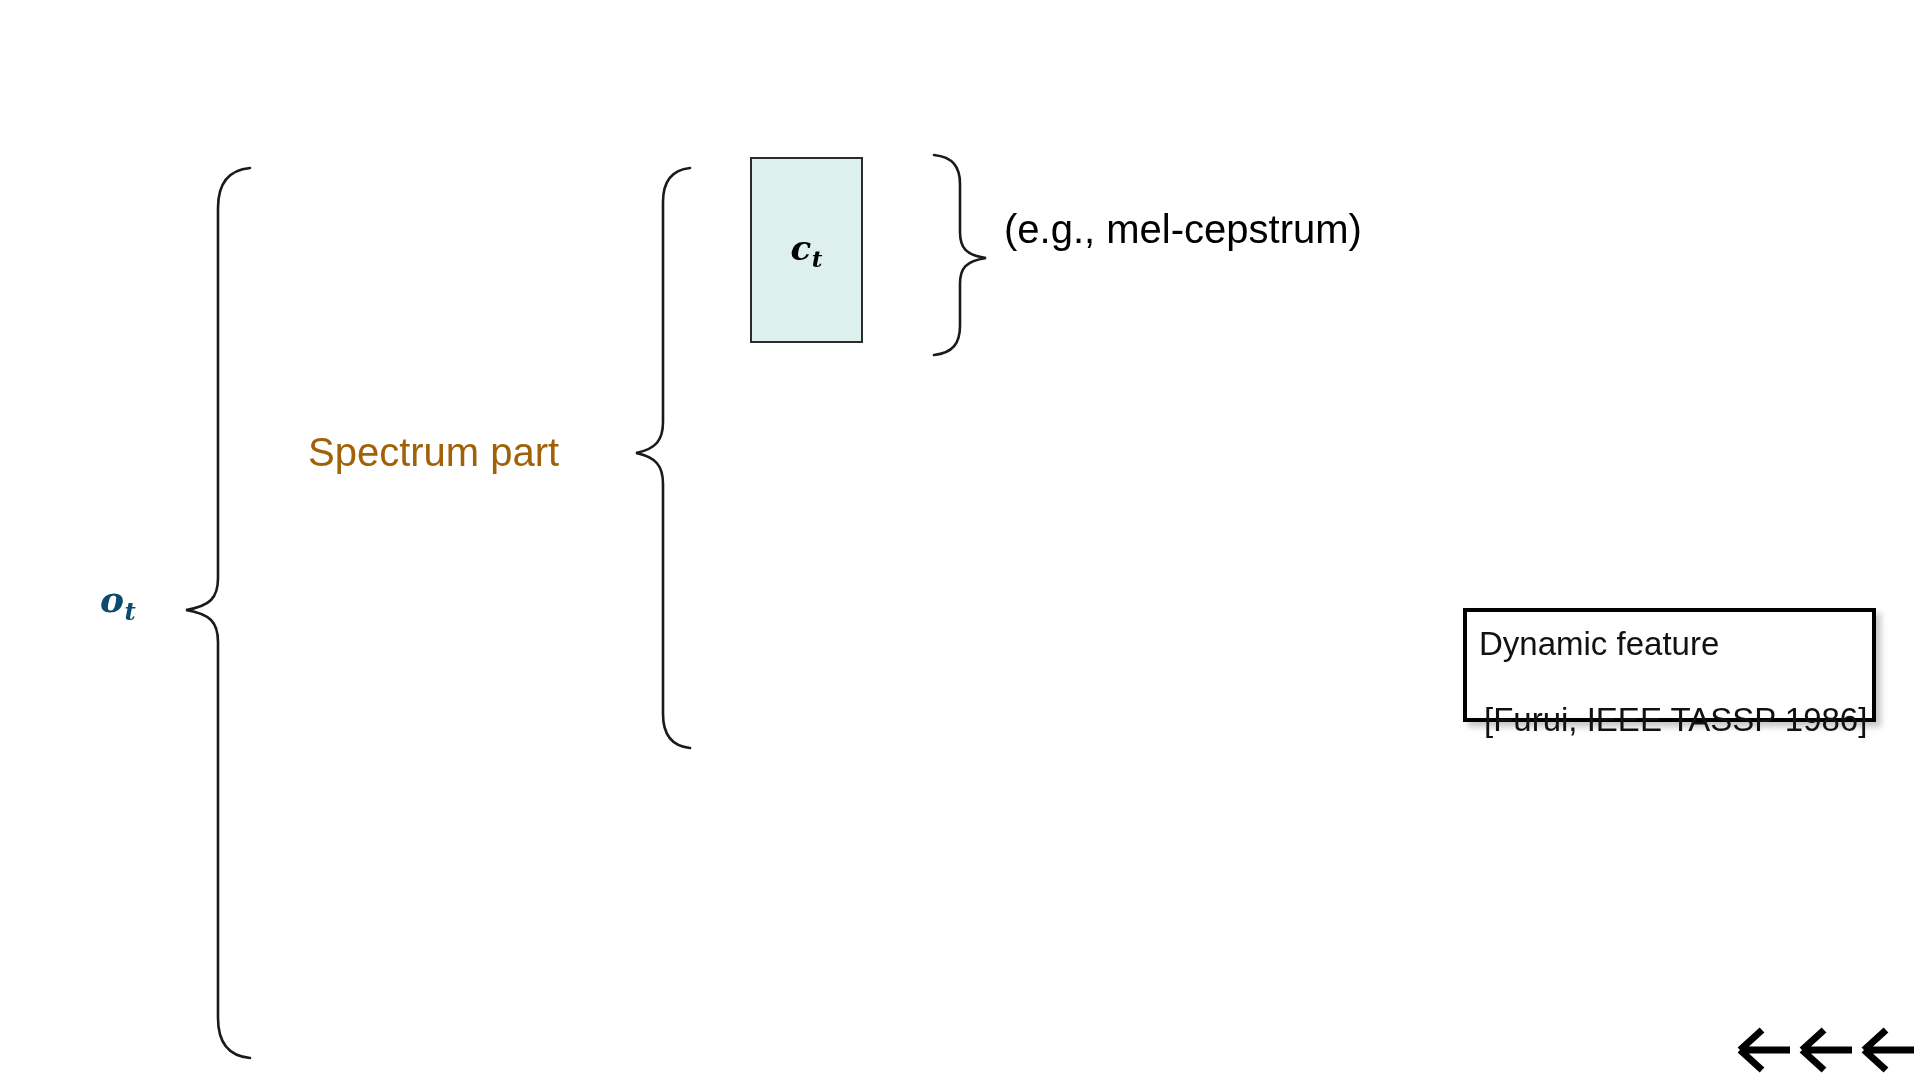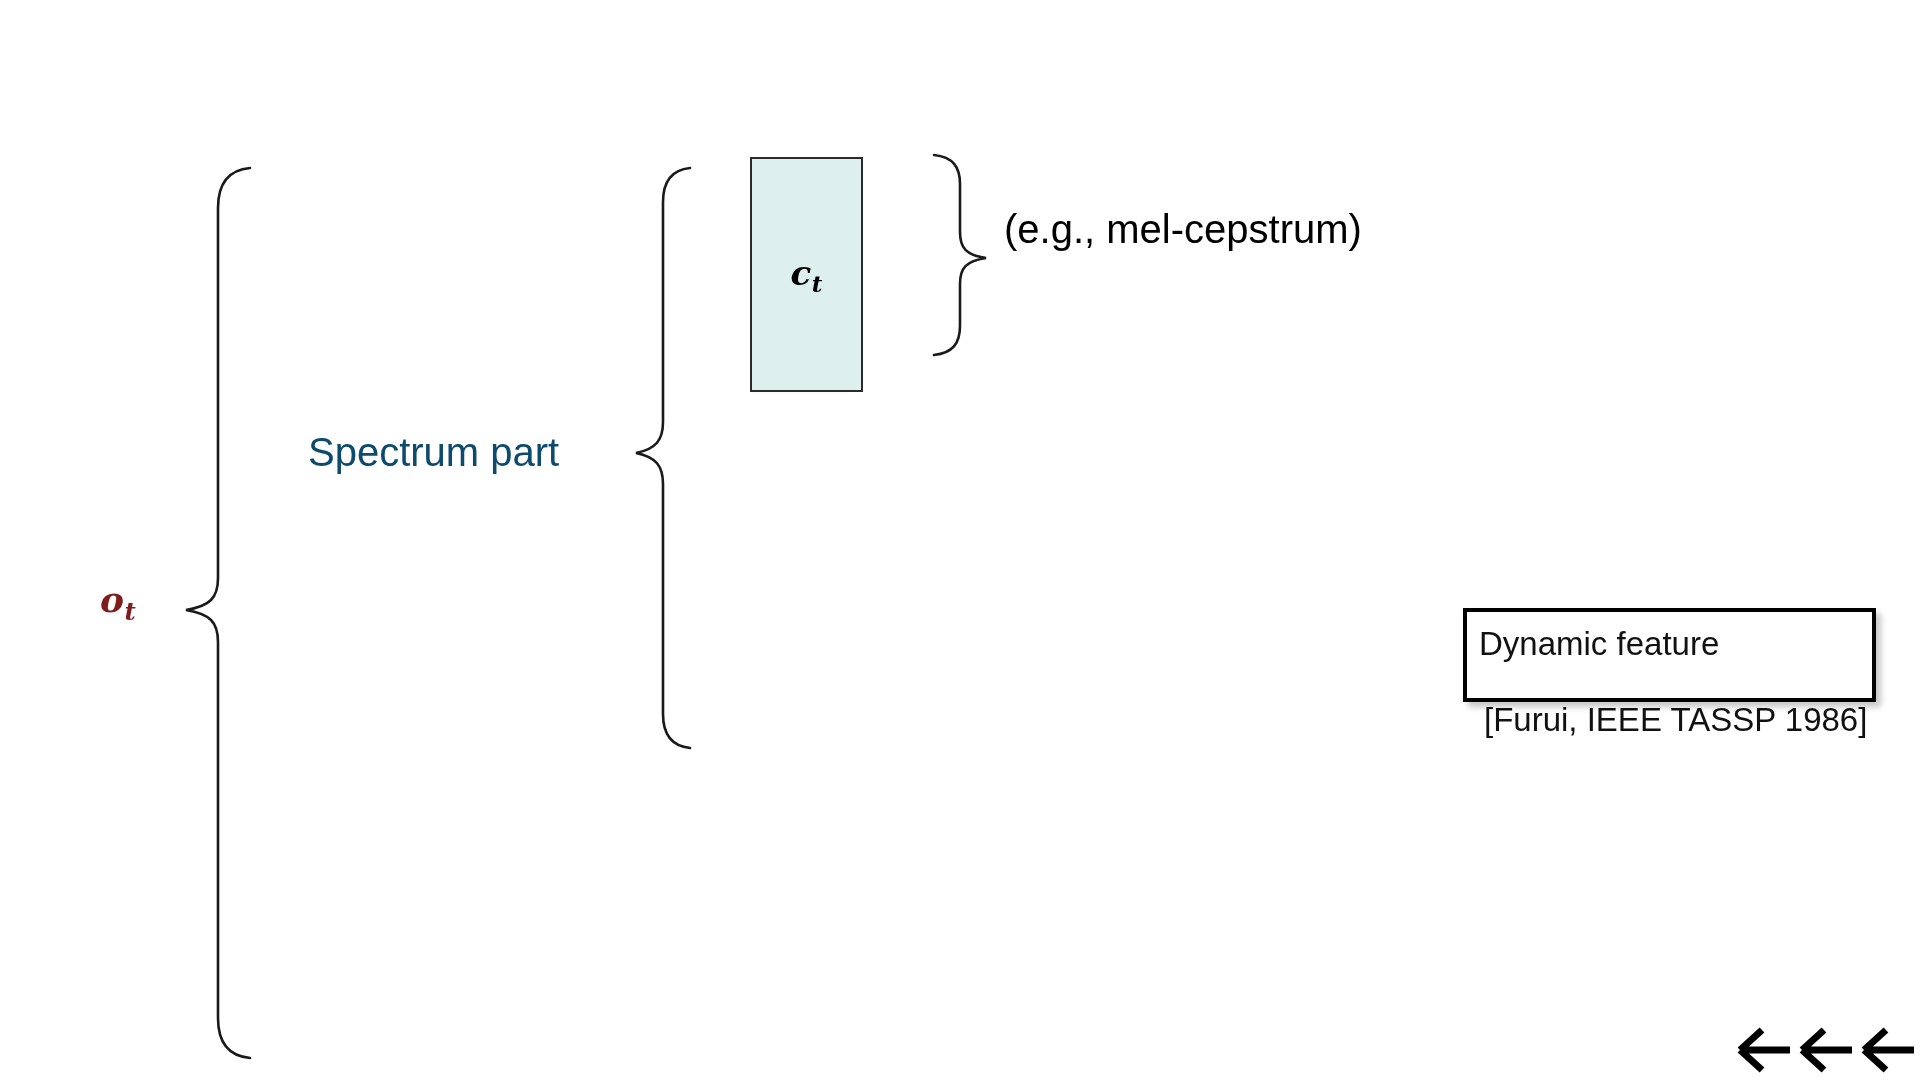--- a/index.html
+++ b/index.html
@@ -45,21 +45,21 @@
     height: 1080px;
     pointer-events: none;
   }
 
   
   #ct-box {
     position: absolute;
     left: 750px;
     top: 157px;
     width: 113px;
-    height: 235px;
+    height: 186px;
     background: #ddf0ed;
     border: 2px solid #2b2b2b;
     box-sizing: border-box;
   }
   #ct-label {
     position: absolute;
     left: 0;
     right: 0;
     top: 50%;
     transform: translateY(-50%);
@@ -80,50 +80,50 @@
 
   
   #ot-label {
     position: absolute;
     left: 100px;
     top: 578px;
     font-family: "DejaVu Serif", serif;
     font-style: italic;
     font-weight: bold;
     font-size: 36px;
-    color: #7f1d1d;
+    color: #0c4a6e;
     white-space: nowrap;
   }
 
   
   #spectrum-part-label {
     position: absolute;
     left: 308px;
     top: 430px;
     font-size: 40px;
     white-space: nowrap;
-    color: #0c4a6e;
+    color: #a16207;
   }
   #spectral-parameter-label {
     position: absolute;
     left: 1004px;
     top: 205px;
     font-size: 40px;
     line-height: 1.22;
     white-space: nowrap;
     color: #000000;
   }
 
   
   #dynamic-feature-box {
     position: absolute;
     left: 1463px;
     top: 608px;
     width: 413px;
-    height: 94px;
+    height: 114px;
     background: #ffffff;
     border: 4px solid #000000;
     box-sizing: border-box;
     box-shadow: 5px 5px 6px rgba(0,0,0,0.22);
     padding: 10px 0 0 12px;
   }
   #dynamic-feature-box .line {
     font-size: 33px;
     line-height: 1.32;
     white-space: nowrap;

